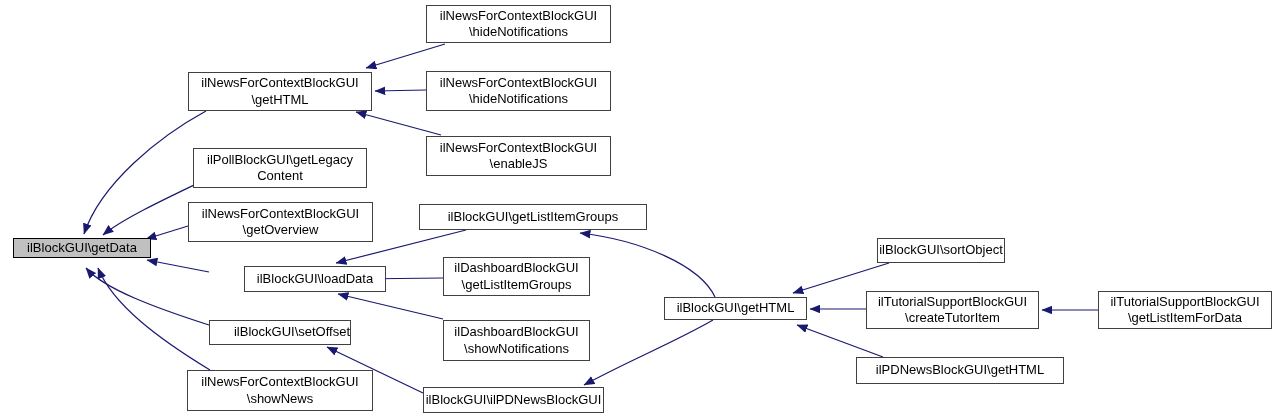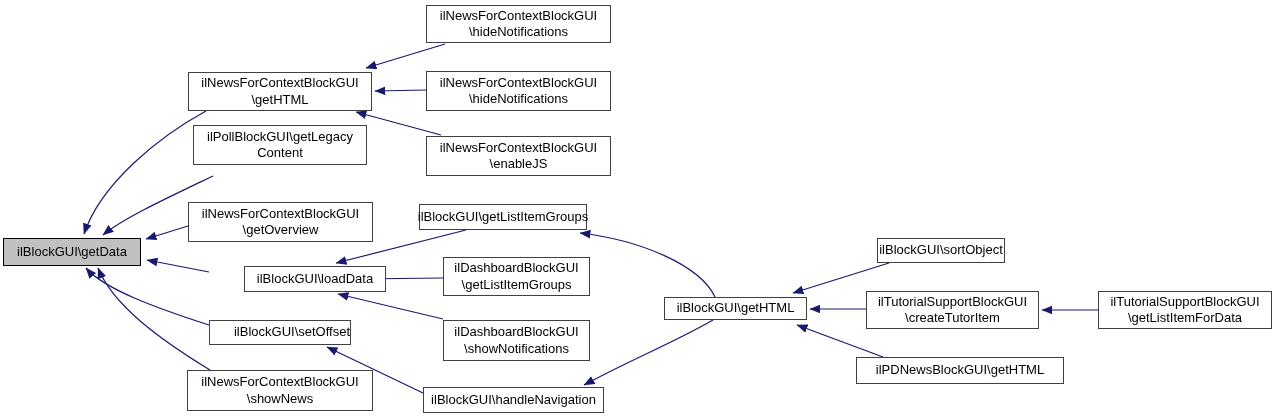--- a/index.html
+++ b/index.html
@@ -61,36 +61,36 @@
         <span>\hideNotifications</span>
       </div>
       <div class="node" style="left: 188px; top: 72px; width: 184px; height: 39px;">
         <span>ilNewsForContextBlockGUI</span>
         <span>\getHTML</span>
       </div>
       <div class="node" style="left: 426px; top: 71px; width: 185px; height: 40px;">
         <span>ilNewsForContextBlockGUI</span>
         <span>\hideNotifications</span>
       </div>
-      <div class="node" style="left: 193px; top: 125px; width: 174px; height: 40px;">
+      <div class="node" style="left: 193px; top: 148px; width: 174px; height: 40px;">
         <span>ilPollBlockGUI\getLegacy</span>
         <span>Content</span>
       </div>
       <div class="node" style="left: 426px; top: 136px; width: 185px; height: 40px;">
         <span>ilNewsForContextBlockGUI</span>
         <span>\enableJS</span>
       </div>
       <div class="node" style="left: 188px; top: 202px; width: 185px; height: 40px;">
         <span>ilNewsForContextBlockGUI</span>
         <span>\getOverview</span>
       </div>
-      <div class="node" style="left: 419px; top: 204px; width: 168px; height: 26px;">
+      <div class="node" style="left: 419px; top: 204px; width: 228px; height: 26px;">
         <span>ilBlockGUI\getListItemGroups</span>
       </div>
-      <div class="node highlighted" style="left: 3px; top: 238px; width: 138px; height: 28px;">
+      <div class="node highlighted" style="left: 13px; top: 238px; width: 138px; height: 20px;">
         <span>ilBlockGUI\getData</span>
       </div>
       <div class="node" style="left: 209px; top: 266px; width: 142px; height: 26px; margin-left: 35px;">
         <span>ilBlockGUI\loadData</span>
       </div>
       <div class="node" style="left: 443px; top: 257px; width: 147px; height: 39px;">
         <span>ilDashboardBlockGUI</span>
         <span>\getListItemGroups</span>
       </div>
       <div class="node" style="left: 209px; top: 320px; width: 142px; height: 25px; padding-left: 24px;">
@@ -98,21 +98,21 @@
       </div>
       <div class="node" style="left: 443px; top: 320px; width: 147px; height: 41px;">
         <span>ilDashboardBlockGUI</span>
         <span>\showNotifications</span>
       </div>
       <div class="node" style="left: 187px; top: 370px; width: 186px; height: 41px;">
         <span>ilNewsForContextBlockGUI</span>
         <span>\showNews</span>
       </div>
       <div class="node" style="left: 423px; top: 387px; width: 181px; height: 26px;">
-        <span>ilBlockGUI\handleNavigation</span>
+        <span>ilBlockGUI\ilPDNewsBlockGUI</span>
       </div>
       <div class="node" style="left: 664px; top: 297px; width: 143px; height: 23px;">
         <span>ilBlockGUI\getHTML</span>
       </div>
       <div class="node" style="left: 877px; top: 238px; width: 128px; height: 25px;">
         <span>ilBlockGUI\sortObject</span>
       </div>
       <div class="node" style="left: 866px; top: 291px; width: 173px; height: 38px;">
         <span>ilTutorialSupportBlockGUI</span>
         <span>\createTutorItem</span>

